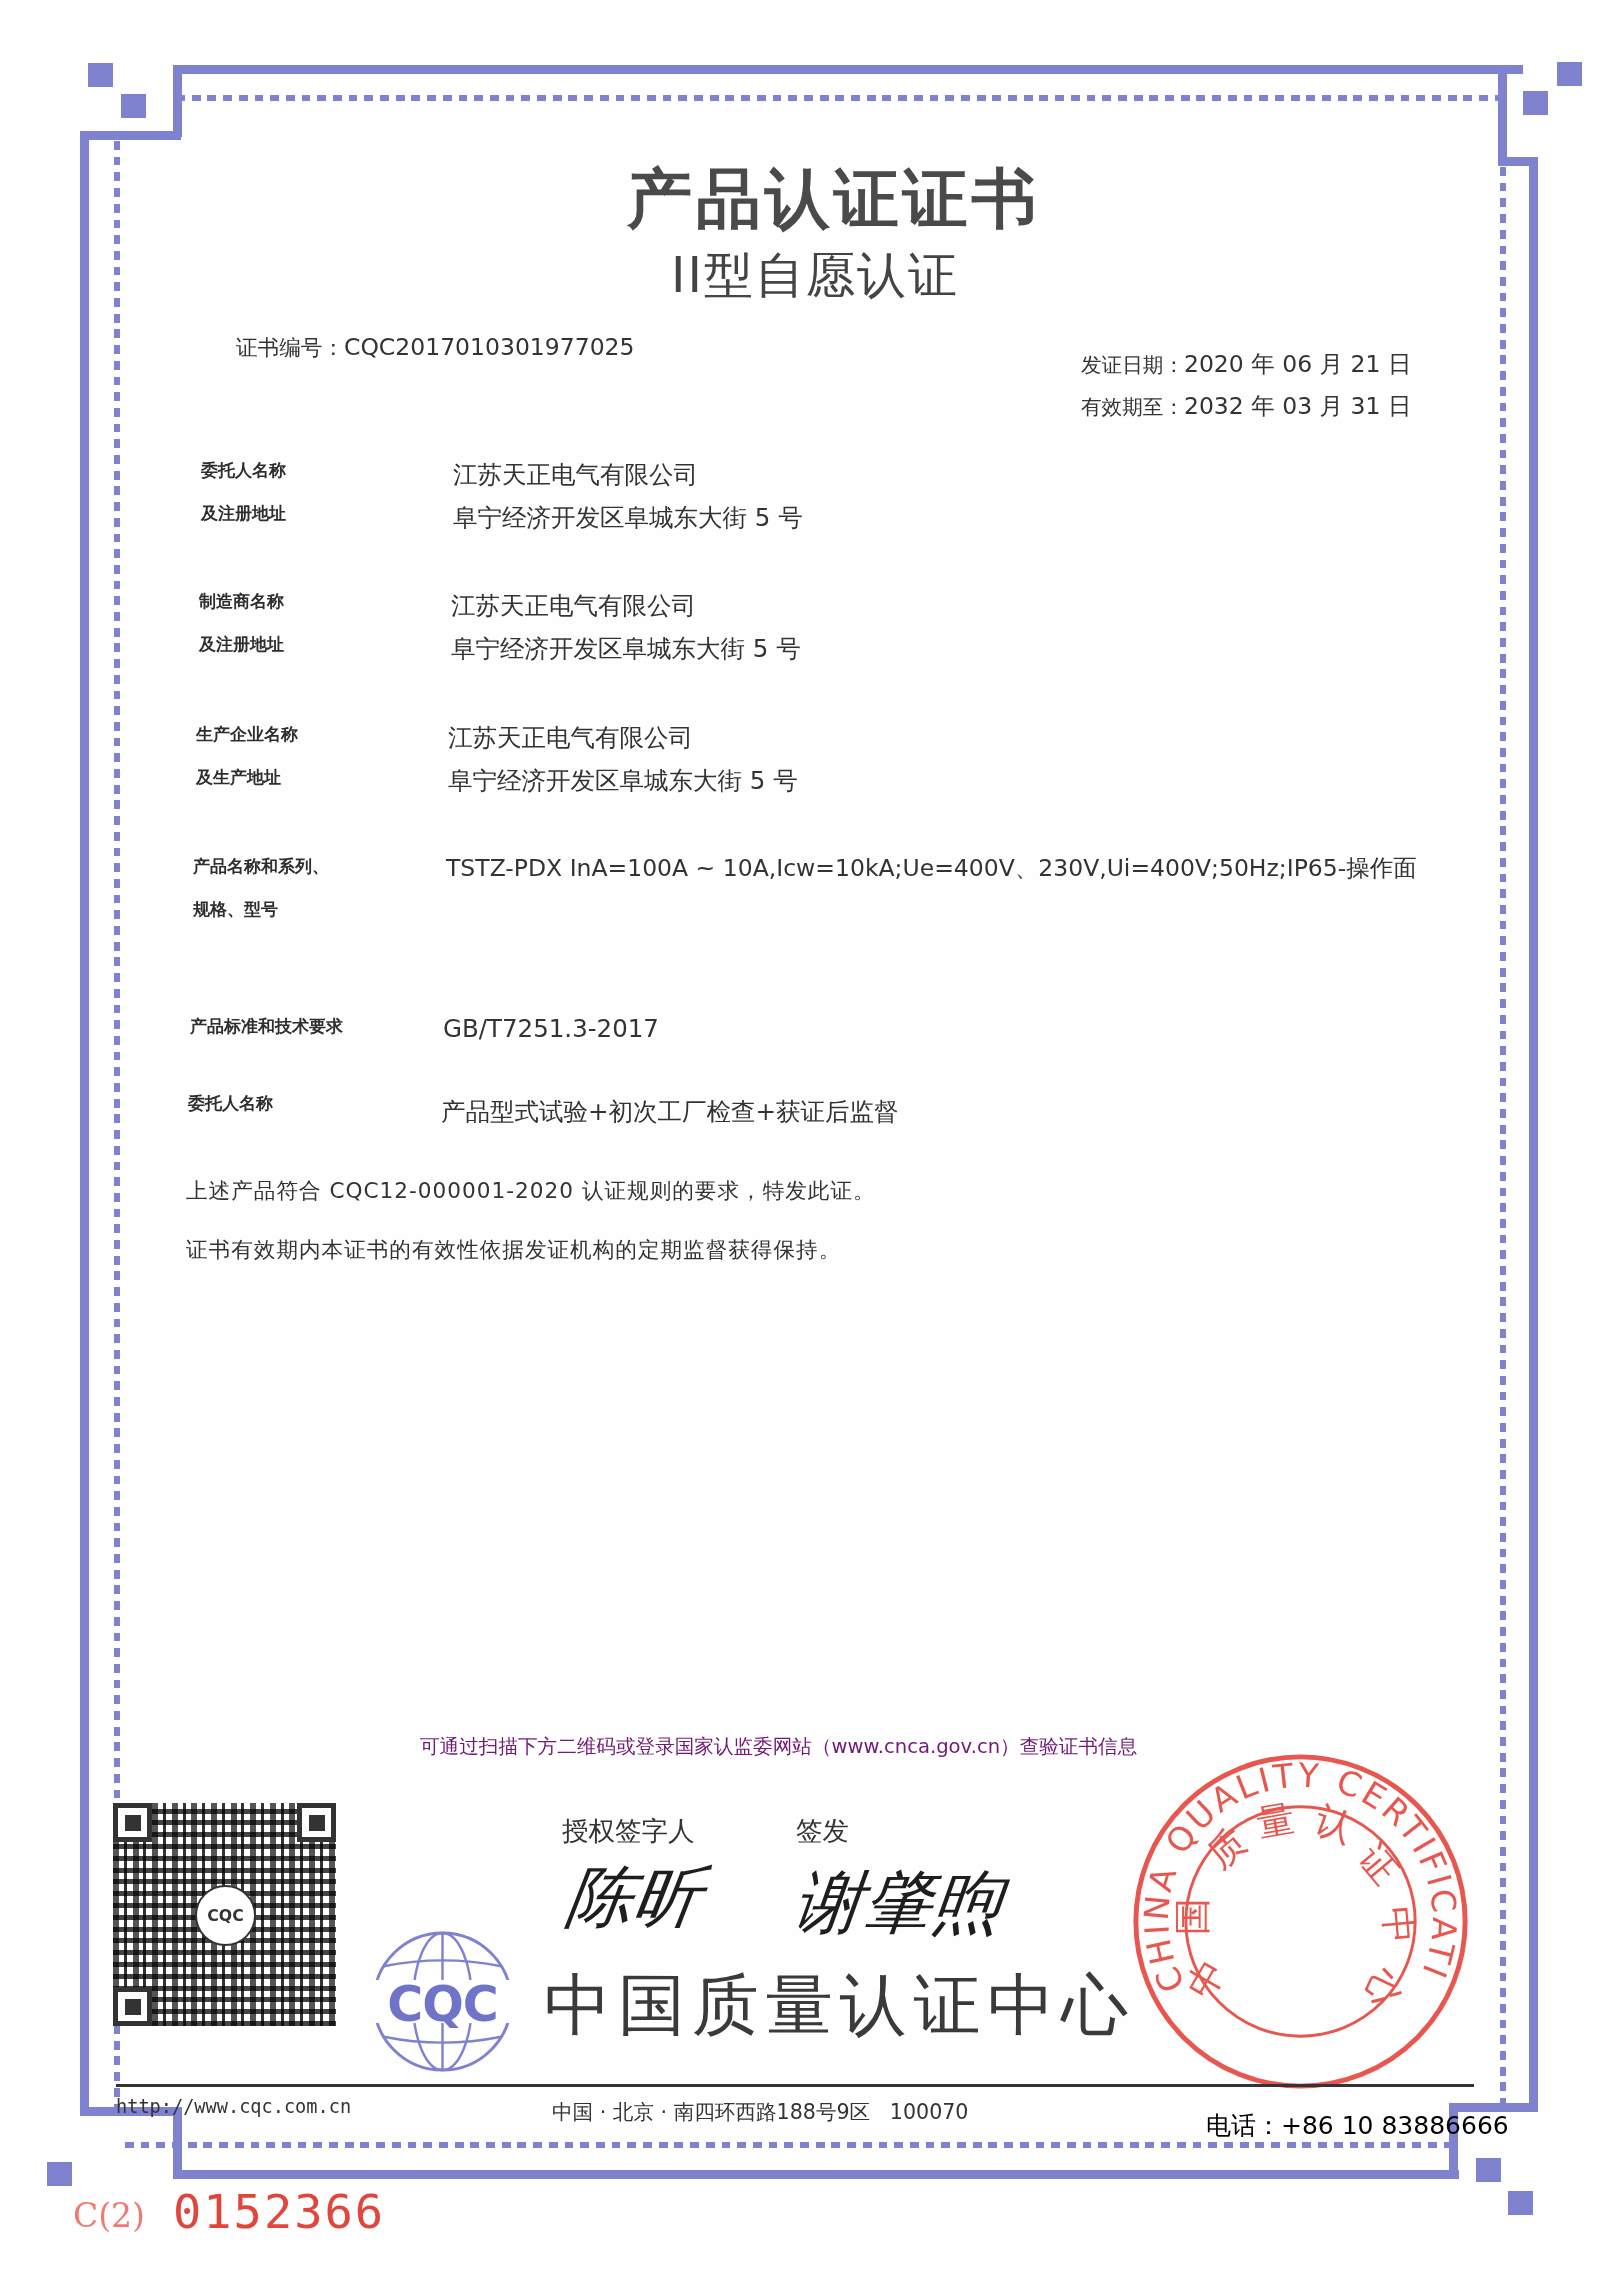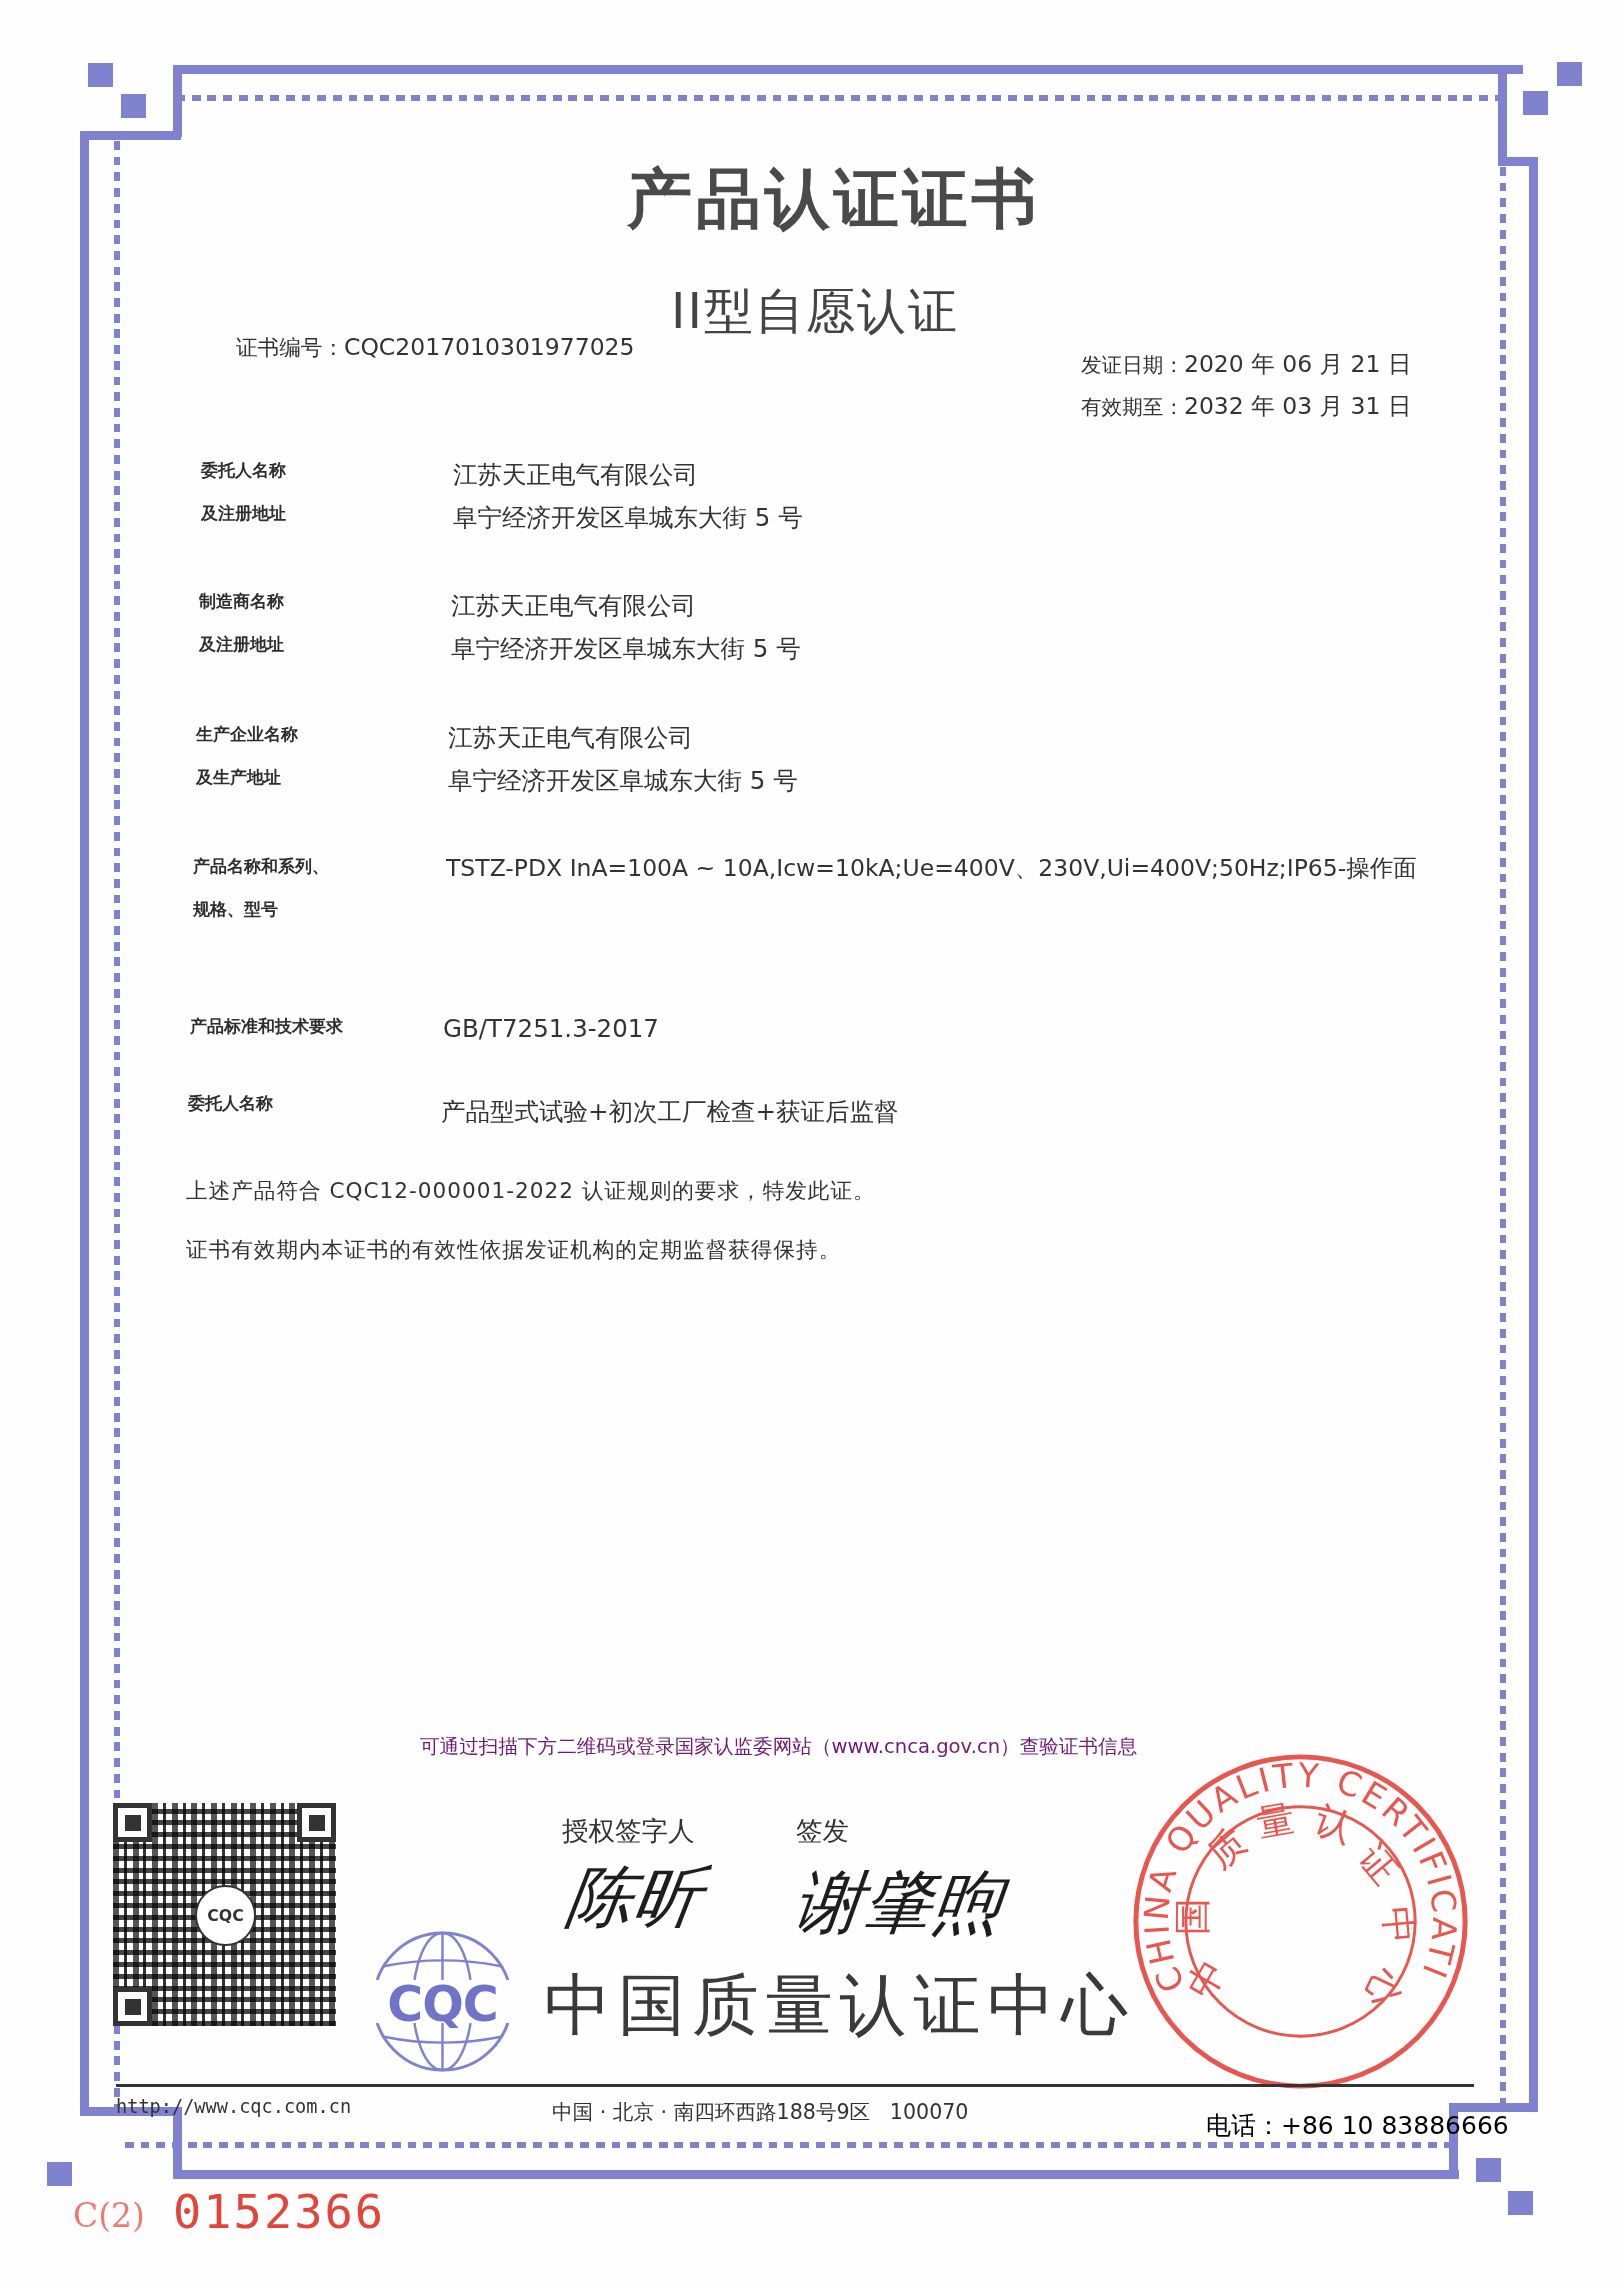--- a/index.html
+++ b/index.html
@@ -49,21 +49,21 @@
   <div class="sq" style="left:1476px;top:2158px;"></div>
   <div class="sq" style="left:1508px;top:2191px;"></div>
   <div class="sq" style="left:47px;top:2162px;"></div>
   <div class="dot-h" style="left:176px;top:95px;width:1323px;"></div>
   <div class="dot-v" style="left:114px;top:141px;height:1970px;"></div>
   <div class="dot-h" style="left:125px;top:2142px;width:1328px;"></div>
   <div class="dot-v" style="left:1500px;top:167px;height:1936px;"></div>
 </div>
 
 <div class="abs title" style="left:627px;top:155px;">产品认证证书</div>
-<div class="abs subtitle" style="left:671px;top:243px;margin-top:36px;">II型自愿认证</div>
+<div class="abs subtitle" style="left:671px;top:243px;">II型自愿认证</div>
 
 <div class="abs small" style="left:227px;top:333px;margin-left:9px;">
   <span>证书编号：</span><span style="font-size:23.5px;">CQC2017010301977025</span>
 </div>
 <div class="abs small" style="left:1081px;top:348px;font-size:23.5px;">
   <span style="font-size:20.6px;">发证日期：</span><span>2020 年 06 月 21 日</span>
 </div>
 <div class="abs small" style="left:1081px;top:390px;font-size:23.5px;">
   <span style="font-size:20.6px;">有效期至：</span><span>2032 年 03 月 31 日</span>
 </div>
@@ -102,21 +102,21 @@
 <div class="abs" style="left:446px;top:849px;line-height:39px;">
   <div class="value" style="line-height:39px;font-size:23.5px;">TSTZ-PDX InA=100A ~ 10A,Icw=10kA;Ue=400V、230V,Ui=400V;50Hz;IP65-操作面</div>
 </div>
 
 <div class="abs label" style="left:190px;top:1005px;">产品标准和技术要求</div>
 <div class="abs value" style="left:443px;top:1007px;">GB/T7251.3-2017</div>
 
 <div class="abs label" style="left:188px;top:1082px;">委托人名称</div>
 <div class="abs value" style="left:441px;top:1090px;">产品型式试验+初次工厂检查+获证后监督</div>
 
-<div class="abs note" style="left:186px;top:1176px;">上述产品符合 CQC12-000001-2022 认证规则的要求，特发此证。</div>
+<div class="abs note" style="left:186px;top:1176px;">上述产品符合 CQC12-000001-2020 认证规则的要求，特发此证。</div>
 <div class="abs note" style="left:186px;top:1235px;">证书有效期内本证书的有效性依据发证机构的定期监督获得保持。</div>
 
 <div class="abs" style="left:420px;top:1733px;font-size:19.6px;color:#701a75;">可通过扫描下方二维码或登录国家认监委网站（www.cnca.gov.cn）查验证书信息</div>
 
 <div class="qr" style="left:113px;top:1803px;width:223px;height:223px;">
   <div class="finder" style="left:0;top:0;"></div>
   <div class="finder" style="right:0;top:0;"></div>
   <div class="finder" style="left:0;bottom:0;"></div>
   <div style="position:absolute;left:82px;top:82px;width:57px;height:57px;border-radius:50%;background:#fff;border:2.9px solid #333;display:flex;align-items:center;justify-content:center;font-weight:bold;font-size:15.7px;color:#333;">
       <span>CQC</span>

